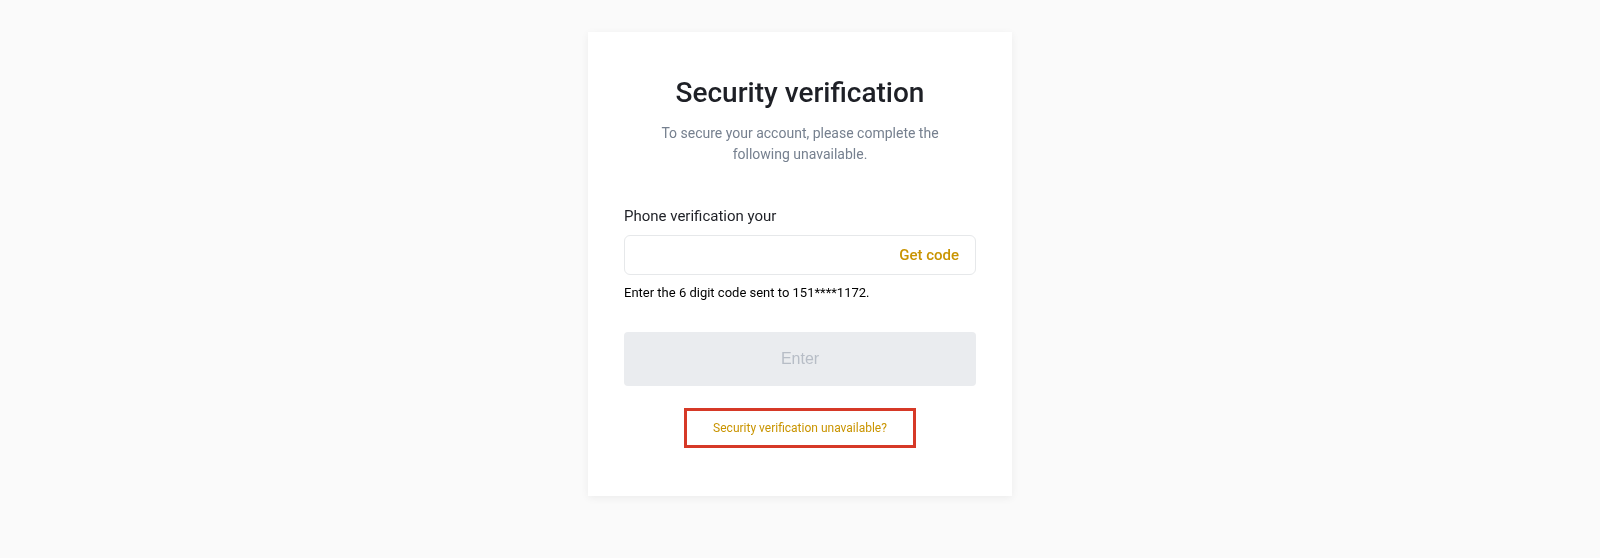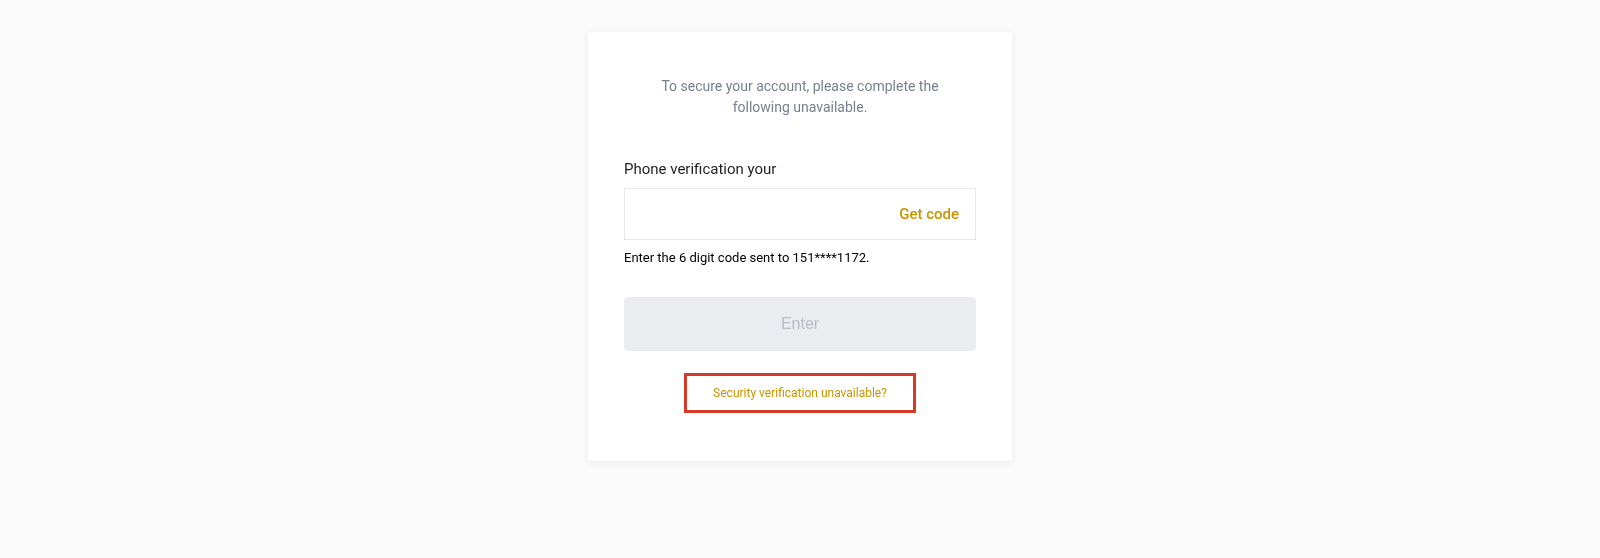--- a/index.html
+++ b/index.html
@@ -39,22 +39,22 @@
       padding: 0 8px;
     }
     .field-label {
       font-size: 15px;
       color: #1e2026;
       margin-bottom: 10px;
     }
     .input-wrapper {
       position: relative;
       border: 1px solid #e6e8ea;
-      border-radius: 0;
-      height: 52px;
+      border-radius: 6px;
+      height: 40px;
       display: flex;
       align-items: center;
       padding: 12px 16px;
       margin-bottom: 10px;
     }
     .code-input {
       flex: 1;
       border: none;
       outline: none;
       font-size: 15px;
@@ -97,20 +97,21 @@
       cursor: pointer;
       border: 3px solid #d63927;
       padding: 10px 26px;
       text-align: center;
     }
   </style>
 </head>
 <body>
 
 <div class="card">
+  <h1 class="title">Security verification</h1>
   <p class="subtitle">To secure your account, please complete the following unavailable.</p>
 
   <div class="field-label">Phone verification your</div>
 
   <div class="input-wrapper">
     <input type="text" class="code-input" style="">
     <span class="get-code">Get code</span>
   </div>
 
   <div class="hint">Enter the 6 digit code sent to 151****1172.</div>

